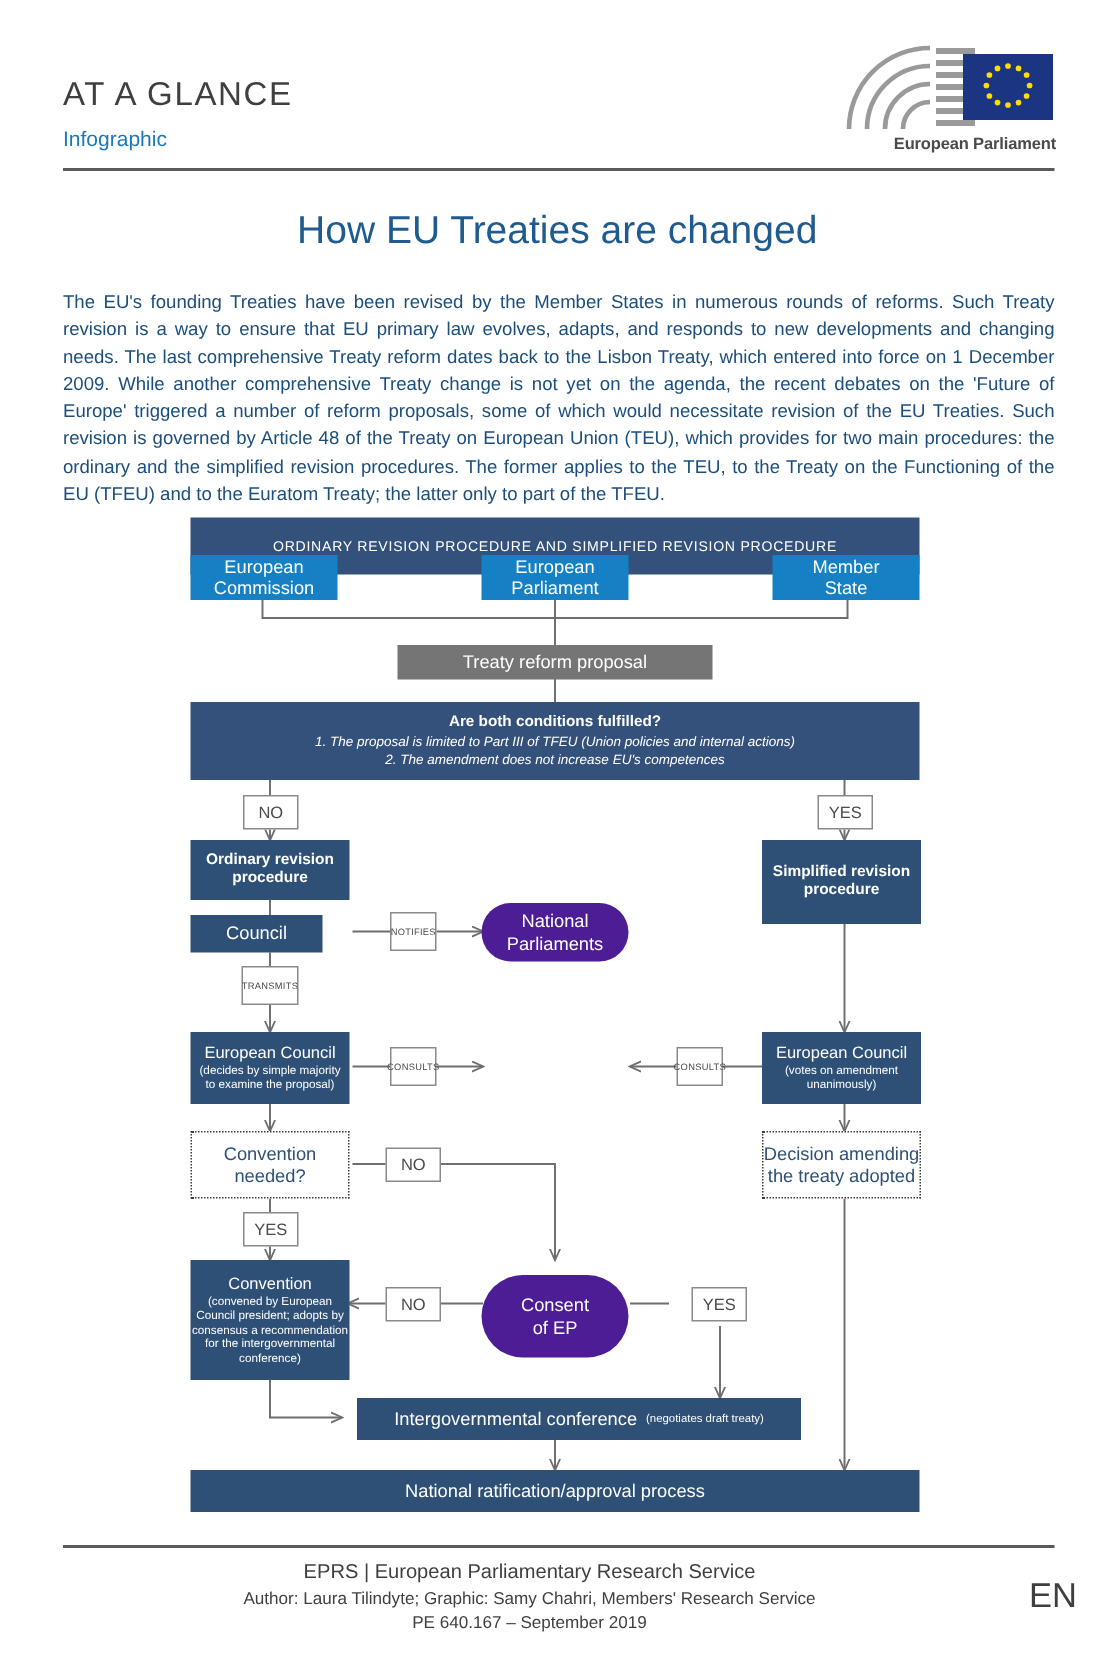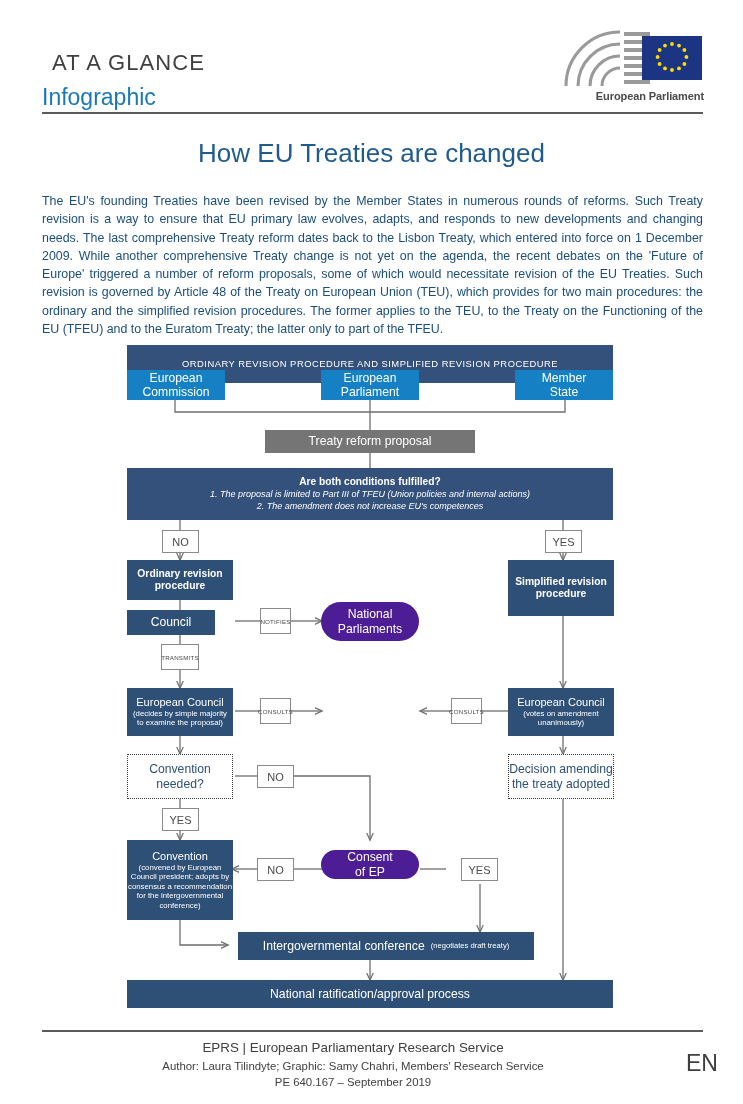--- a/index.html
+++ b/index.html
@@ -21,26 +21,25 @@
     left: 0; top: 0;
     width: 743px; height: 122px;
   }
   #at-a-glance {
     position: absolute;
     left: 42px; top: 50px;
     font-size: 22px;
     letter-spacing: 1.1px;
     color: #3f3f3f;
     font-weight: 400;
-    margin-left: 10px;
   }
   #infographic {
     position: absolute;
     left: 42px; top: 84px;
-    font-size: 23px;
+    font-size: 14px;
     color: #1b78b8;
     font-weight: 400;
   }
   #header-rule {
     position: absolute;
     left: 42px; top: 112px;
     width: 661px; height: 2px;
     background: #5b5b5b;
   }
 
@@ -353,21 +352,21 @@
 
   <div class="node navy" style="left:127px; top:500px; width:106px; height:80px;">
     <span class="n-sm">Convention</span>
     <span class="n-sub">(convened by European</span>
     <span class="n-sub">Council president; adopts by</span>
     <span class="n-sub">consensus a recommendation</span>
     <span class="n-sub">for the intergovernmental</span>
     <span class="n-sub">conference)</span>
   </div>
 
-  <div class="node pill n-main" style="left:321px; top:510px; width:98px; height:29px;">
+  <div class="node pill n-main" style="left:321px; top:510px; width:98px; height:55px;">
     <span>Consent</span>
     <span>of EP</span>
   </div>
 
   <div class="tag big" style="left:257px; top:518px; width:37px; height:23px;">NO</div>
   <div class="tag big" style="left:461px; top:518px; width:37px; height:23px;">YES</div>
 
   <div class="node navy" style="left:238px; top:592px; width:296px; height:28px; flex-direction:row; gap:6px;">
     <span class="n-main">Intergovernmental conference</span>
     <span class="n-tiny">(negotiates draft treaty)</span>

